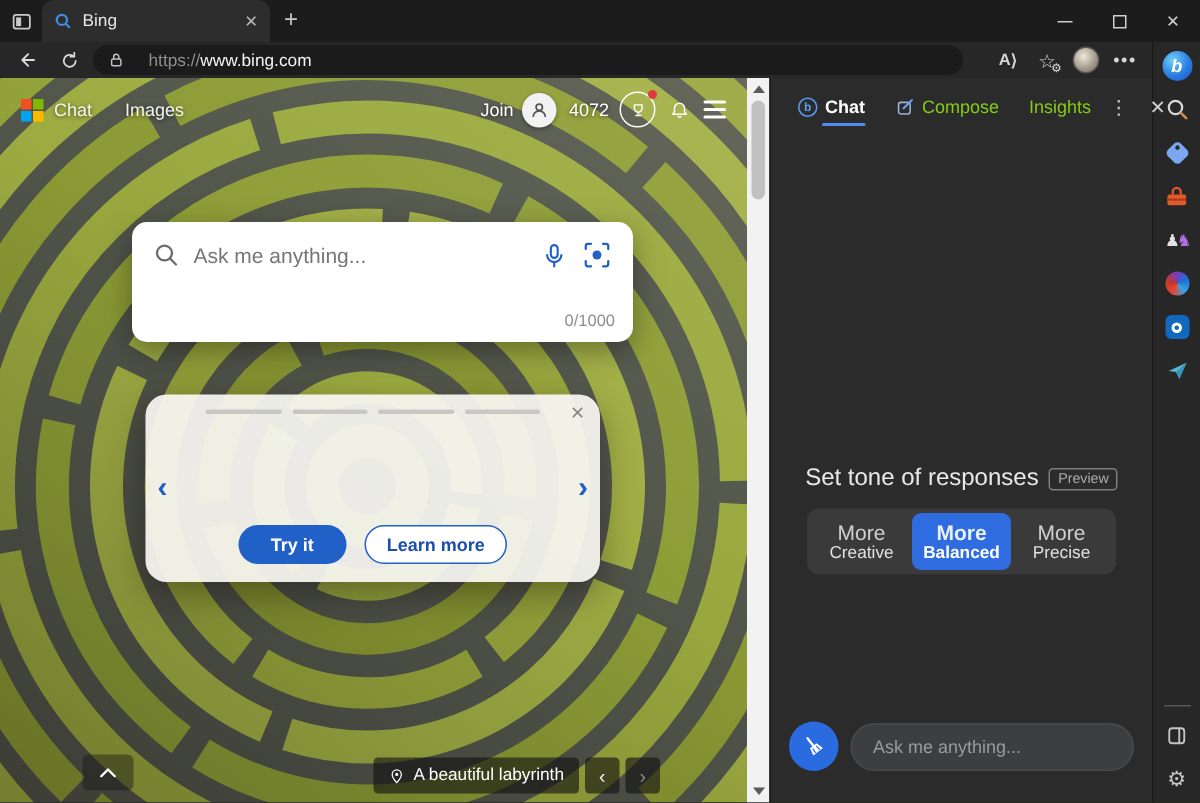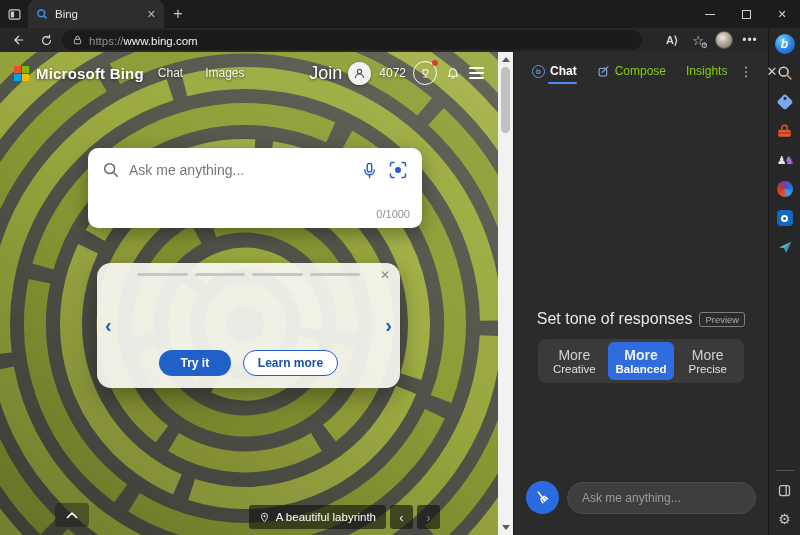--- a/index.html
+++ b/index.html
@@ -3,37 +3,37 @@
 <meta charset="utf-8">
 <style>
   * { margin:0; padding:0; box-sizing:border-box; }
   html,body { width:800px; height:535px; overflow:hidden; background:#1f1f1f;
     font-family:"Liberation Sans", sans-serif; -webkit-font-smoothing:antialiased; }
   .window { width:800px; height:535px; display:flex; flex-direction:column; background:#1f1f1f; position:relative; }
 
   
   .titlebar { height:28px; background:#1c1c1c; display:flex; align-items:center; flex:0 0 auto; }
   .tab-actions { width:28px; height:28px; display:flex; align-items:center; justify-content:center; }
-  .tab { width:136px; height:28px; background:#2d2d2d; border-radius:8px 8px 0 0; display:flex; align-items:center; padding:0 8px; gap:7px; }
+  .tab { width:152px; height:28px; background:#2d2d2d; border-radius:8px 8px 0 0; display:flex; align-items:center; padding:0 8px; gap:7px; }
   .tab-title { font-size:11.5px; color:#e6e6e6; flex:1; white-space:nowrap; overflow:hidden; }
   .tab-close { color:#b5b5b5; font-size:11px; cursor:default; }
   .newtab { width:28px; height:28px; color:#c9c9c9; font-size:16px; display:flex; align-items:center; justify-content:center; font-weight:300; }
   .win-controls { margin-left:auto; display:flex; height:28px; }
   .win-btn { width:36px; height:28px; display:flex; align-items:center; justify-content:center; color:#cfcfcf; font-size:11px; }
   .win-max span { display:block; width:9px; height:9px; border:1px solid #cfcfcf; }
   .win-min span { display:block; width:10px; height:1px; background:#cfcfcf; }
 
   
   .main-row { flex:1; display:flex; min-height:0; }
   .left-col { width:768px; display:flex; flex-direction:column; }
 
   
   .toolbar { height:24px; background:#272727; display:flex; align-items:center; padding:0 6px; gap:4px; flex:0 0 auto; }
   .tb-ic { width:24px; height:20px; display:flex; align-items:center; justify-content:center; color:#dcdcdc; }
-  .addressbar { flex:1; height:20px; max-width:580px; background:#1b1b1b; border-radius:10px; display:flex; align-items:center; padding:0 10px; gap:6px; }
+  .addressbar { flex:1; height:20px; max-width:580px; background:#1b1b1b; border-radius:10px; display:flex; align-items:center; padding:0 10px; gap:16px; }
   .url-protocol { font-size:11.5px; color:#8f8f8f; }
   .url-host { font-size:11.5px; color:#f2f2f2; }
   .tb-right { display:flex; align-items:center; gap:2px; margin-left:auto; }
   .read-aloud { font-size:11px; color:#d6d6d6; font-weight:bold; }
   .fav-wrap { position:relative; font-size:13px; color:#d6d6d6; }
   .fav-wrap .minigear { position:absolute; right:-4px; bottom:-2px; font-size:8px; color:#d6d6d6; }
   .tb-avatar { width:18px; height:18px; border-radius:50%; background:radial-gradient(circle at 40% 35%, #efe9df, #a79c8d 55%, #6f675d); border:1px solid #555; }
   .dots { color:#d6d6d6; font-size:12px; letter-spacing:1px; }
 
   
@@ -42,21 +42,21 @@
   
   .page { width:498px; position:relative; overflow:hidden; background:#4c4f44; }
   .maze { position:absolute; inset:0; }
   .photo-light { position:absolute; inset:0; background:linear-gradient(215deg, rgba(255,255,225,0.10), rgba(0,0,0,0.02) 45%, rgba(0,0,0,0.28)); pointer-events:none; }
 
   .bing-header { position:absolute; top:6px; left:0; right:0; height:30px; display:flex; align-items:center; padding:0 14px; color:#fff; text-shadow:0 1px 3px rgba(0,0,0,.6); }
   .mslogo { width:15px; height:15px; display:grid; grid-template-columns:7px 7px; grid-gap:1px; margin-right:7px; }
   .mslogo i { width:7px; height:7px; }
   .brand { font-size:15px; font-weight:bold; letter-spacing:.2px; margin-right:14px; }
   .hnav { font-size:12px; color:rgba(255,255,255,.92); margin-right:22px; }
-  .join { font-size:18px; margin-left:auto; margin-right:6px; }
+  .join { font-size:12px; margin-left:auto; margin-right:6px; }
   .h-avatar { width:23px; height:23px; border-radius:50%; background:#f2f2f2; display:flex; align-items:center; justify-content:center; margin-right:8px; box-shadow:0 1px 3px rgba(0,0,0,.4); }
   .points { font-size:12px; margin-right:7px; }
   .trophy-wrap { position:relative; width:24px; height:24px; border:1.4px solid #fff; border-radius:50%; display:flex; align-items:center; justify-content:center; margin-right:9px; }
   .notif-dot { position:absolute; top:-2px; right:-2px; width:6px; height:6px; background:#e03b3b; border-radius:50%; }
   .bell { margin-right:9px; display:flex; }
   .hamburger { display:flex; flex-direction:column; gap:3px; }
   .hamburger i { width:15px; height:1.8px; background:#fff; border-radius:1px; }
 
   .search-card { position:absolute; left:88px; top:96px; width:334px; height:80px; background:#fff; border-radius:10px; box-shadow:0 6px 20px rgba(0,0,0,.35); }
   .search-row { display:flex; align-items:center; padding:12px 14px 0 14px; gap:9px; }
@@ -226,21 +226,20 @@
           </svg>
           <div class="photo-light"></div>
 
           <div class="bing-header">
             <span class="mslogo">
               <i style="background:#f25022"></i>
                 <i style="background:#7fba00"></i>
                 <i style="background:#00a4ef"></i>
                 <i style="background:#ffb900"></i>
             </span>
-            <span class="brand">Microsoft Bing</span>
             <span class="hnav">Chat</span>
             <span class="hnav">Images</span>
             <span class="join">Join</span>
             <span class="h-avatar">
               <svg width="13" height="13" viewBox="0 0 16 16">
                   <circle cx="8" cy="5.5" r="2.6" fill="none" stroke="#555" stroke-width="1.4"></circle>
                   <path d="M3 13.5 a5 5 0 0 1 10 0" fill="none" stroke="#555" stroke-width="1.4"></path>
                 </svg>
             </span>
             <span class="points">4072</span>

